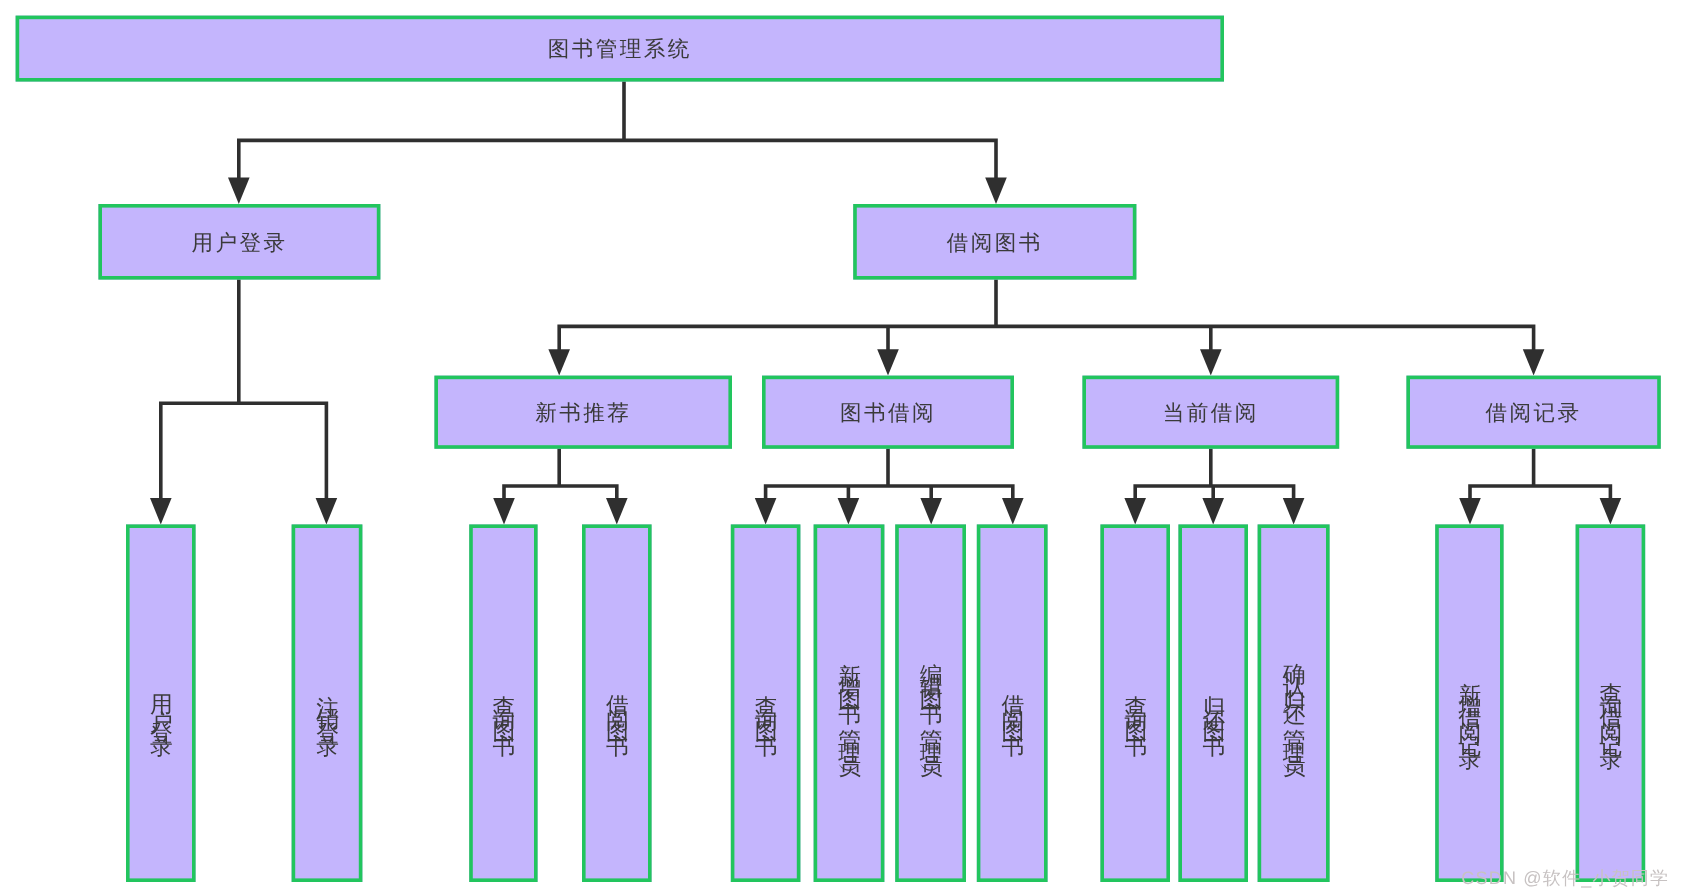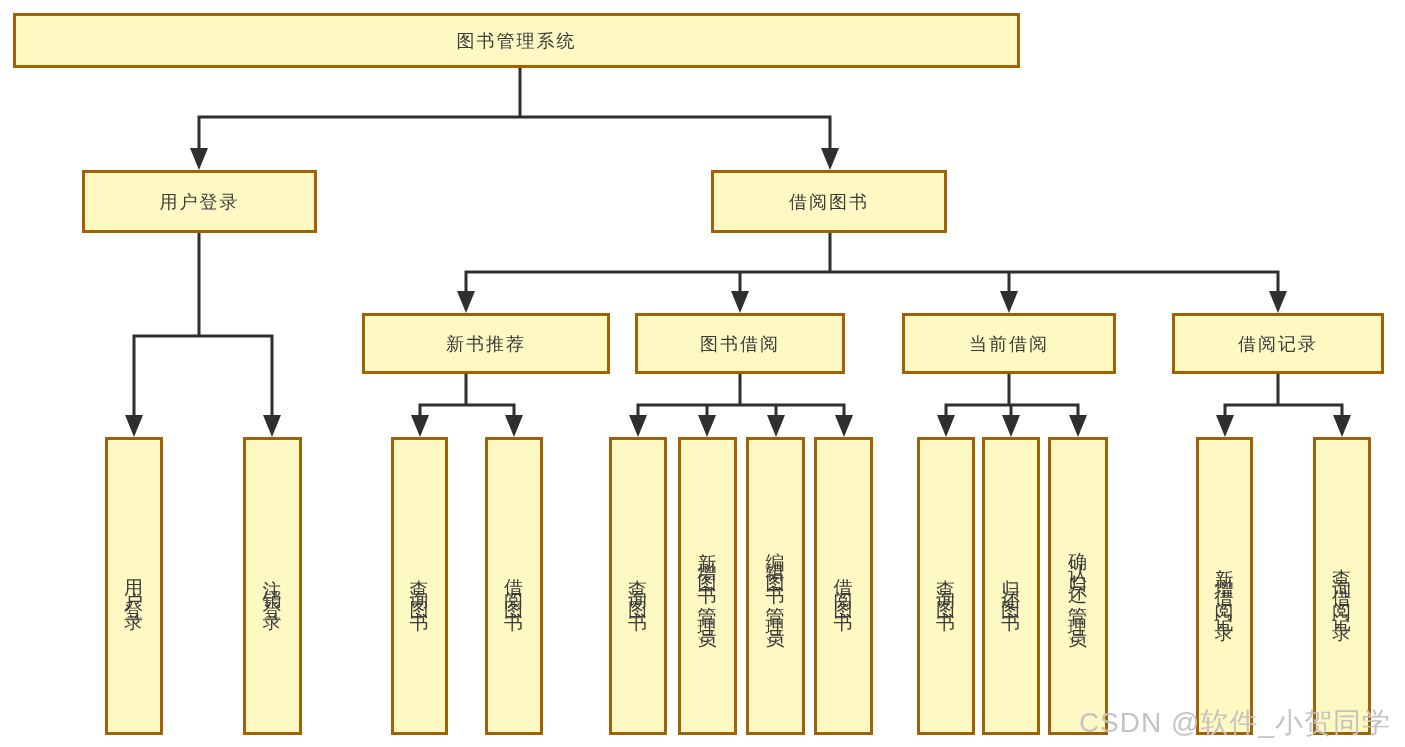--- a/index.html
+++ b/index.html
@@ -17,22 +17,22 @@
   }
   #connectors {
     position: absolute;
     left: 0;
     top: 0;
     z-index: 0;
   }
   .node {
     position: absolute;
     box-sizing: border-box;
-    border: 3px solid #a16207;
-    background: #fef9c3;
+    border: 3px solid #22c55e;
+    background: #c4b5fd;
     color: #3a3a3a;
     display: flex;
     align-items: center;
     justify-content: center;
     z-index: 1;
   }
   .hnode {
     font-size: 18px;
     letter-spacing: 2px;
     white-space: nowrap;
@@ -44,21 +44,21 @@
     writing-mode: vertical-rl;
     text-orientation: mixed;
     letter-spacing: 11px;
     line-height: 1;
     white-space: nowrap;
   }
   .watermark {
     position: absolute;
     right: 14px;
     bottom: 5px;
-    font-size: 28px;
+    font-size: 15px;
     color: #c7c2c2;
     letter-spacing: 1px;
     z-index: 2;
     white-space: nowrap;
   }
 </style>
 </head>
 <body>
 
 <div id="stage">

